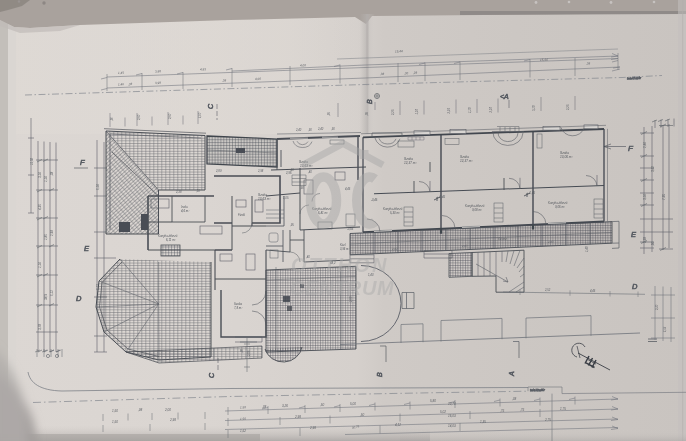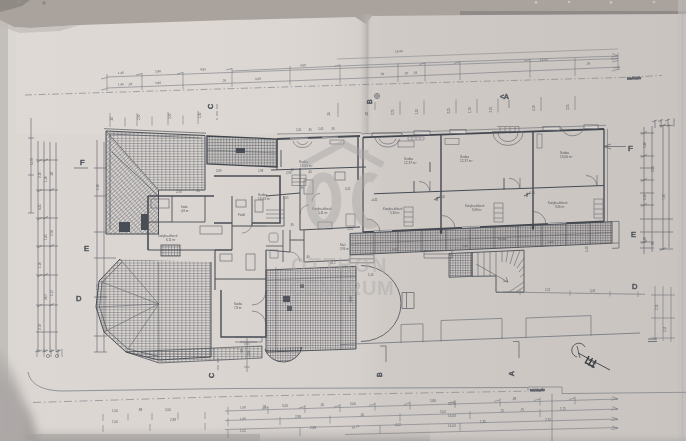--- a/index.html
+++ b/index.html
@@ -1,16 +1,16 @@
 <!DOCTYPE html>
 <html><head>
 <meta charset="utf-8">
 <style>
   html,body{margin:0;padding:0;background:#888;}
-  #page{width:686px;height:441px;overflow:hidden;position:relative;font-family:"Liberation Sans", sans-serif;}
+  #page{width:686px;height:441px;overflow:hidden;position:relative;font-family:"Liberation Sans", sans-serif;font-style:italic;}
   svg{display:block;}
   text{font-family:"Liberation Sans", sans-serif;}
 </style>
 </head>
 <body>
 <div id="page">
 <svg width="686" height="441" viewBox="0 0 686 441">
 <defs>
   <linearGradient id="paperg" x1="0" y1="0" x2="1" y2="0">
     <stop offset="0" stop-color="#dcd7d3"></stop>

